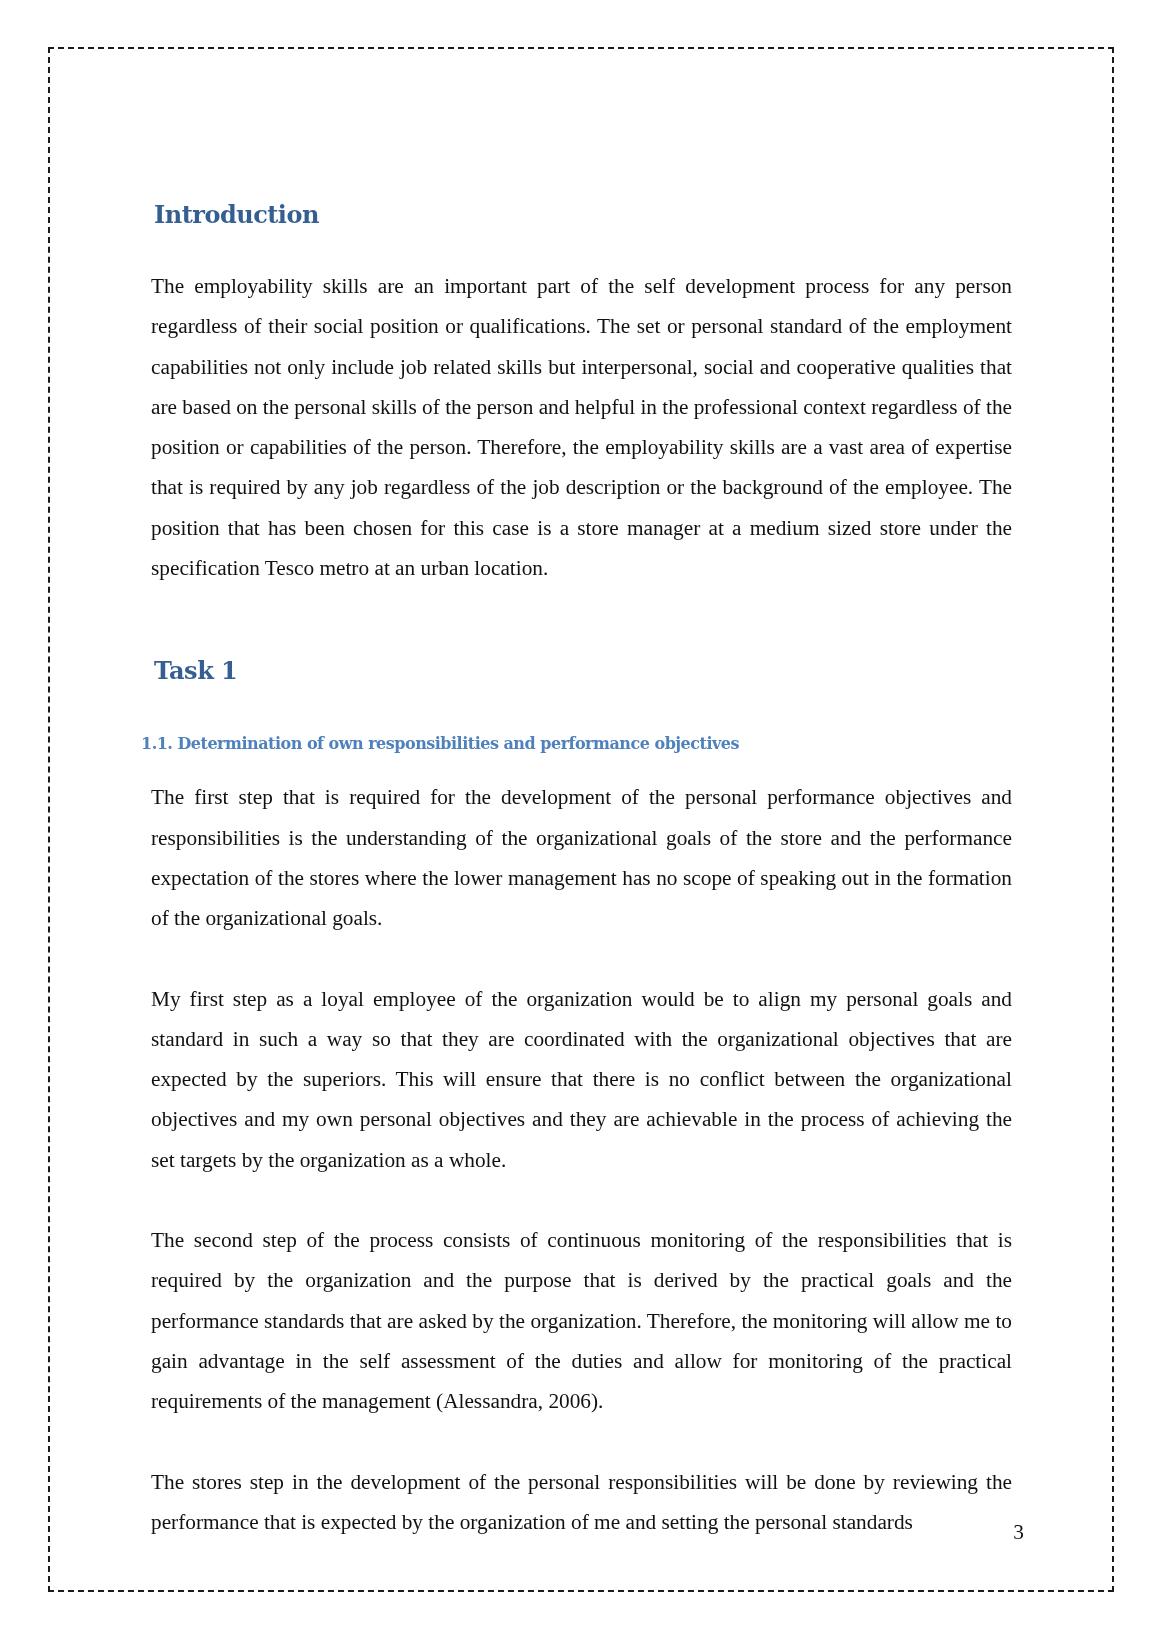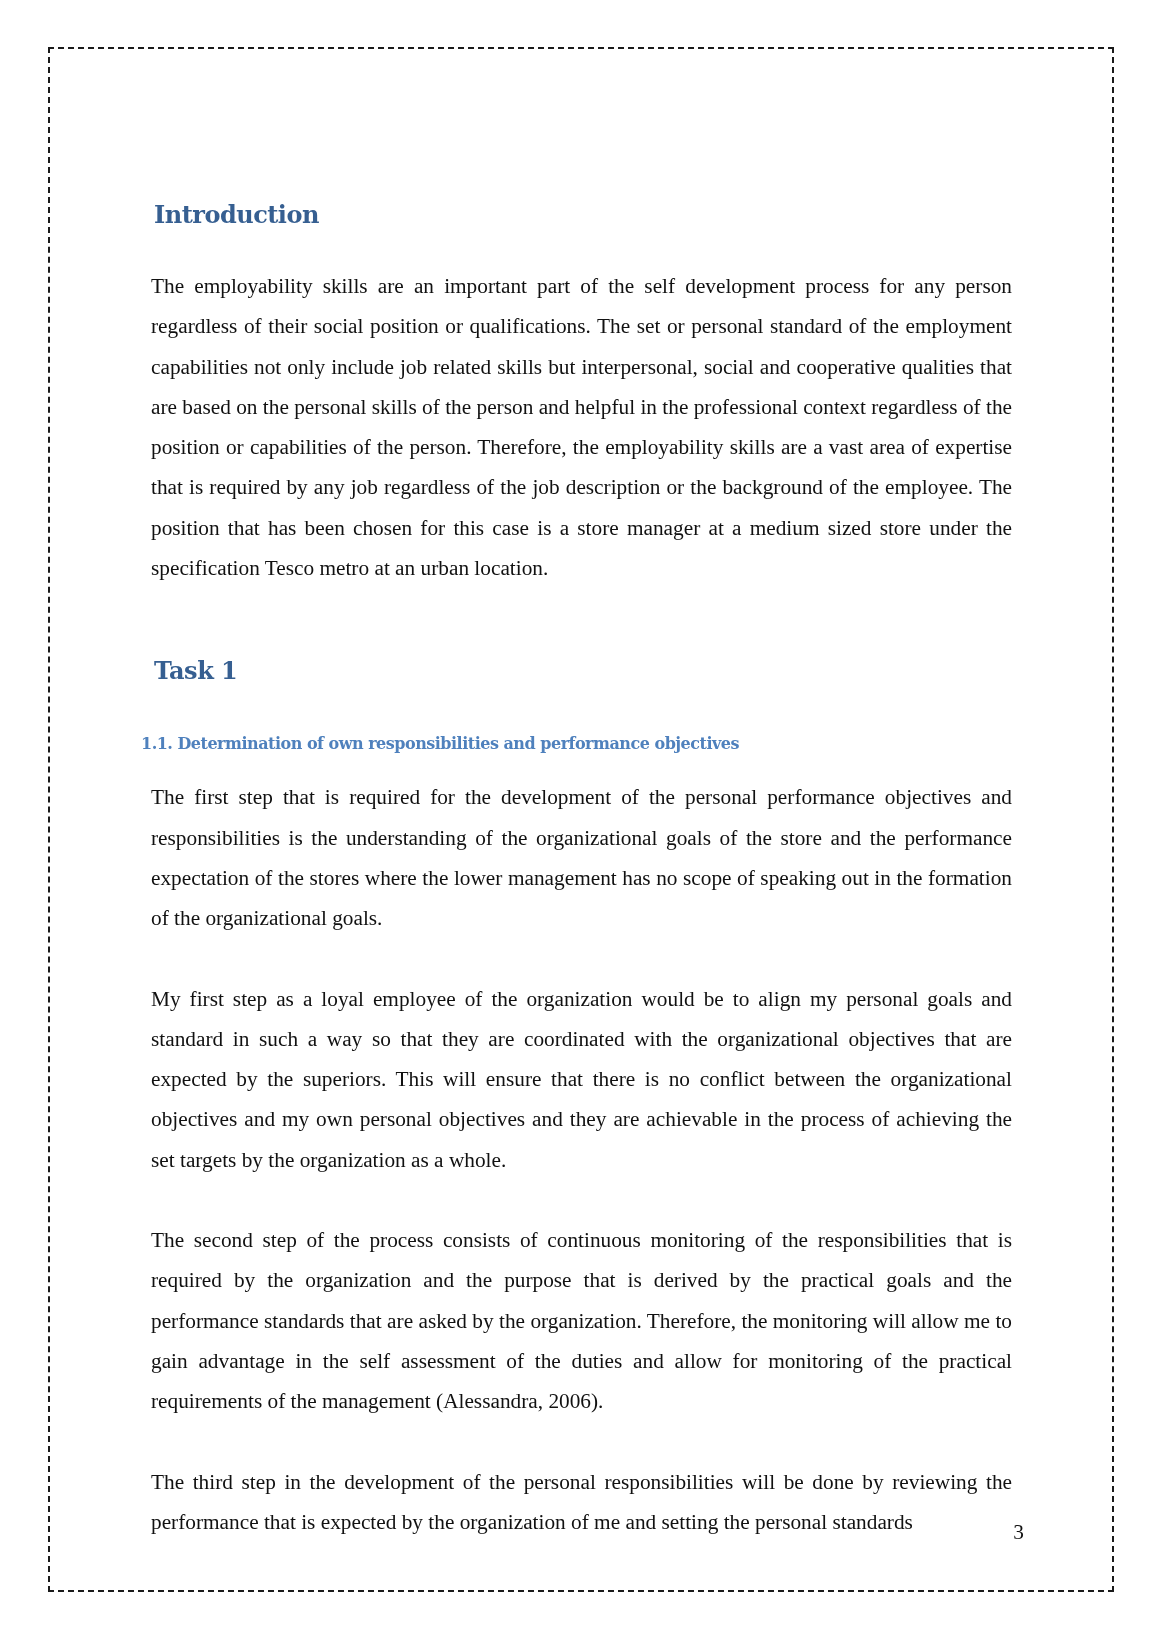--- a/index.html
+++ b/index.html
@@ -47,16 +47,16 @@
   <h1 class="heading">Task 1</h1>
   <div class="gap-task"></div>
   <h2 class="subheading">1.1. Determination of own responsibilities and performance objectives</h2>
   <div class="gap-sub"></div>
   <p class="body">The first step that is required for the development of the personal performance objectives and responsibilities is the understanding of the organizational goals of the store and the performance expectation of the stores where the lower management has no scope of speaking out in the formation of the organizational goals.</p>
   <div class="gap-para"></div>
   <p class="body">My first step as a loyal employee of the organization would be to align my personal goals and standard in such a way so that they are coordinated with the organizational objectives that are expected by the superiors. This will ensure that there is no conflict between the organizational objectives and my own personal objectives and they are achievable in the process of achieving the set targets by the organization as a whole.</p>
   <div class="gap-para"></div>
   <p class="body">The second step of the process consists of continuous monitoring of the responsibilities that is required by the organization and the purpose that is derived by the practical goals and the performance standards that are asked by the organization. Therefore, the monitoring will allow me to gain advantage in the self assessment of the duties and allow for monitoring of the practical requirements of the management (Alessandra, 2006).</p>
   <div class="gap-para"></div>
-  <p class="body">The third step in the development of the personal responsibilities will be done by reviewing the performance that is expected by the organization of me and setting the personal standards</p>
+  <p class="body">The stores step in the development of the personal responsibilities will be done by reviewing the performance that is expected by the organization of me and setting the personal standards</p>
 </div>
 
 <div class="page-number">3</div>
 
 </body></html>

